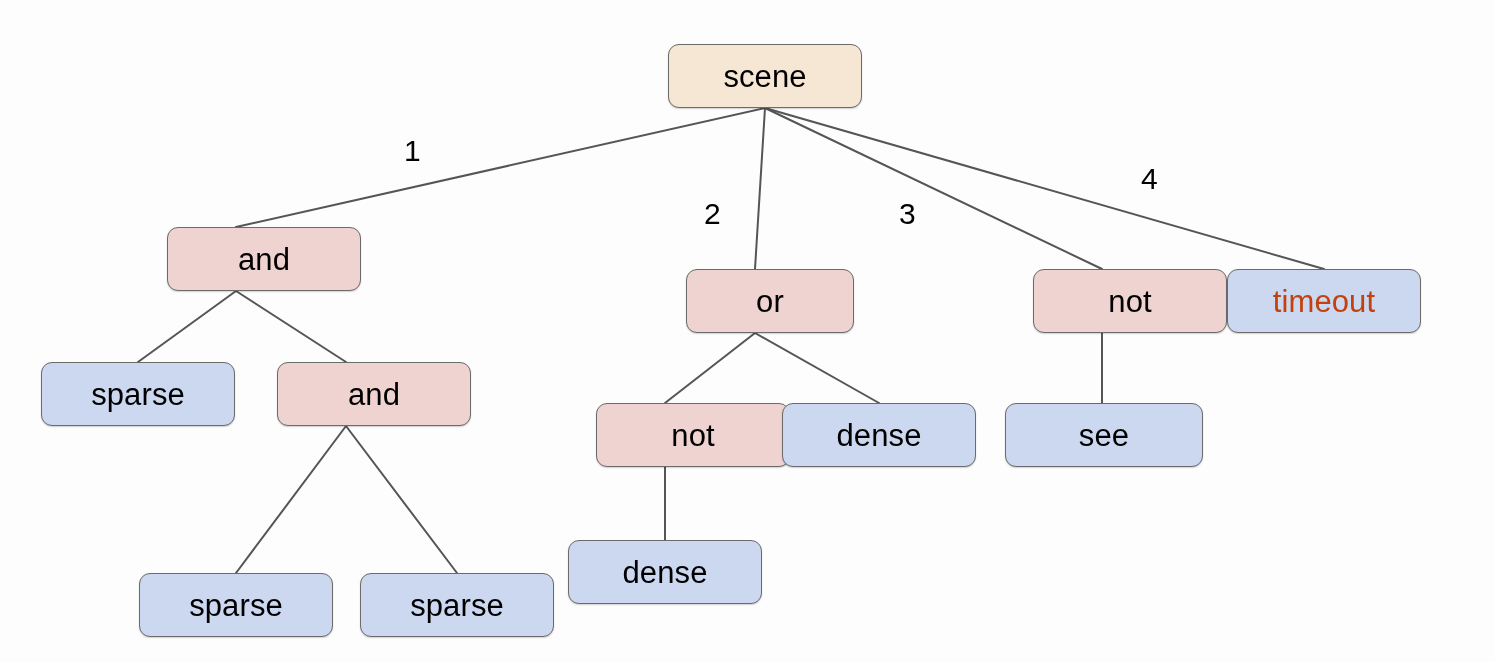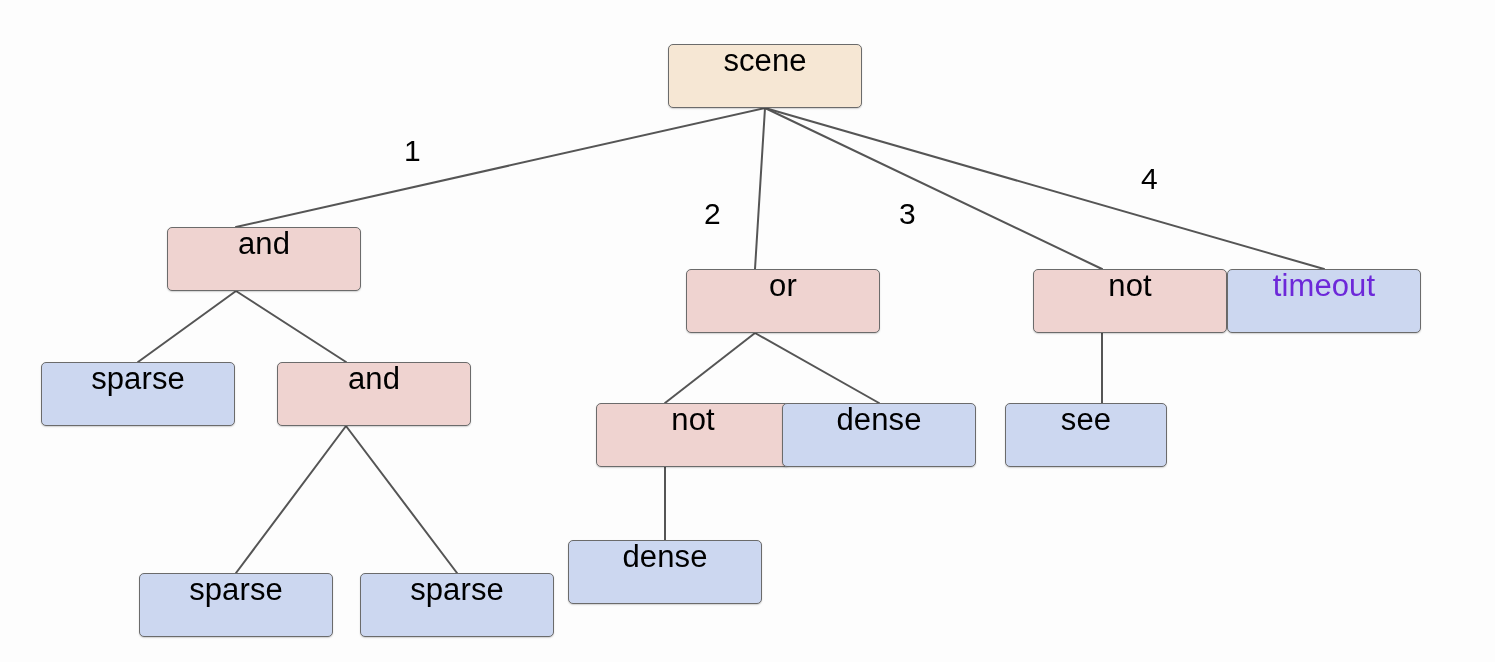--- a/index.html
+++ b/index.html
@@ -23,23 +23,23 @@
     left: 0;
     top: 0;
     width: 1495px;
     height: 662px;
     pointer-events: none;
   }
   .tree-node {
     position: absolute;
     box-sizing: border-box;
     border: 1.6px solid #6b6b6b;
-    border-radius: 5px;
+    border-radius: 11px;
     display: flex;
-    align-items: flex-start;
+    align-items: center;
     justify-content: center;
     color: #000000;
     font-family: "Liberation Sans", sans-serif;
     font-size: 31px;
     line-height: 1;
     letter-spacing: 0.1px;
     box-shadow: 0 1px 1.5px rgba(0,0,0,0.18);
   }
   .node-root   { background: #f6e7d4; }
   .node-op     { background: #efd3d0; margin-left: 28px; }
@@ -74,42 +74,42 @@
       <line x1="1102" y1="333" x2="1102" y2="403" stroke="#555555" stroke-width="2" stroke-linecap="round"></line>
     </svg>
 
   <div id="node-layer">
       <div class="tree-node node-root" style="left: 668px; top: 44px; width: 194px; height: 64px; border-color: rgb(107, 107, 107); color: rgb(0, 0, 0);">
         <span>scene</span>
       </div>
       <div class="tree-node node-op" style="left: 139px; top: 227px; width: 194px; height: 64px; border-color: rgb(107, 107, 107); color: rgb(0, 0, 0);">
         <span>and</span>
       </div>
-      <div class="tree-node node-op" style="left: 658px; top: 269px; width: 194px; height: 64px; border-color: rgb(107, 107, 107); color: rgb(0, 0, 0);">
+      <div class="tree-node node-op" style="left: 658px; top: 269px; width: 168px; height: 64px; border-color: rgb(107, 107, 107); color: rgb(0, 0, 0);">
         <span>or</span>
       </div>
       <div class="tree-node node-op" style="left: 1005px; top: 269px; width: 194px; height: 64px; border-color: rgb(107, 107, 107); color: rgb(0, 0, 0);">
         <span>not</span>
       </div>
-      <div class="tree-node node-leaf" style="left: 1227px; top: 269px; width: 194px; height: 64px; border-color: rgb(107, 107, 107); color: #6d28d9;">
+      <div class="tree-node node-leaf" style="left: 1227px; top: 269px; width: 194px; height: 64px; border-color: rgb(107, 107, 107); color: #c2410c;">
         <span>timeout</span>
       </div>
       <div class="tree-node node-leaf" style="left: 41px; top: 362px; width: 194px; height: 64px; border-color: rgb(107, 107, 107); color: rgb(0, 0, 0);">
         <span>sparse</span>
       </div>
       <div class="tree-node node-op" style="left: 249px; top: 362px; width: 194px; height: 64px; border-color: rgb(107, 107, 107); color: rgb(0, 0, 0);">
         <span>and</span>
       </div>
       <div class="tree-node node-op" style="left: 568px; top: 403px; width: 194px; height: 64px; border-color: rgb(107, 107, 107); color: rgb(0, 0, 0);">
         <span>not</span>
       </div>
       <div class="tree-node node-leaf" style="left: 782px; top: 403px; width: 194px; height: 64px; border-color: rgb(107, 107, 107); color: rgb(0, 0, 0);">
         <span>dense</span>
       </div>
-      <div class="tree-node node-leaf" style="left: 1005px; top: 403px; width: 162px; height: 64px; border-color: rgb(107, 107, 107); color: rgb(0, 0, 0);">
+      <div class="tree-node node-leaf" style="left: 1005px; top: 403px; width: 198px; height: 64px; border-color: rgb(107, 107, 107); color: rgb(0, 0, 0);">
         <span>see</span>
       </div>
       <div class="tree-node node-leaf" style="left: 568px; top: 540px; width: 194px; height: 64px; border-color: rgb(107, 107, 107); color: rgb(0, 0, 0);">
         <span>dense</span>
       </div>
       <div class="tree-node node-leaf" style="left: 139px; top: 573px; width: 194px; height: 64px; border-color: rgb(107, 107, 107); color: rgb(0, 0, 0);">
         <span>sparse</span>
       </div>
       <div class="tree-node node-leaf" style="left: 360px; top: 573px; width: 194px; height: 64px; border-color: rgb(107, 107, 107); color: rgb(0, 0, 0);">
         <span>sparse</span>

